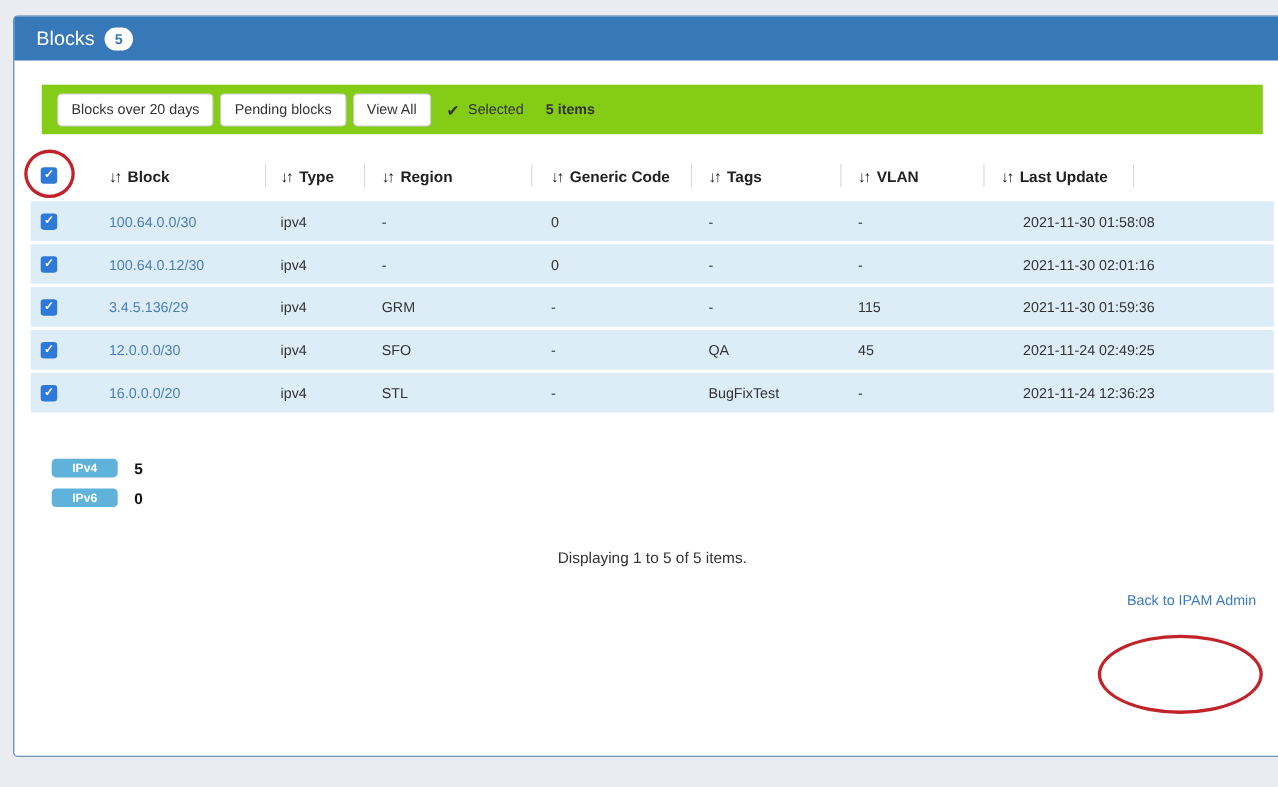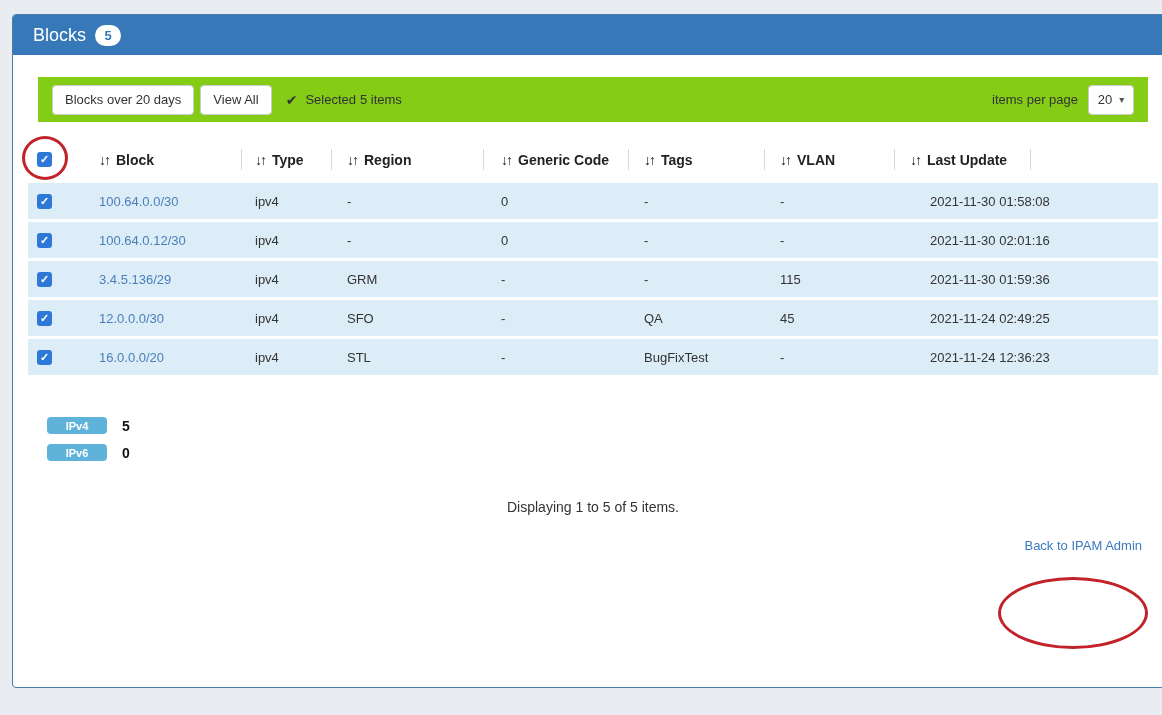--- a/index.html
+++ b/index.html
@@ -59,21 +59,21 @@
     height: 30px;
     padding: 0 12px;
     font-size: 13px;
     color: #333;
     margin-right: 6px;
     font-family: "Liberation Sans", sans-serif;
     cursor: pointer;
   }
   .selected-info { display: flex; align-items: center; margin-left: 8px; }
   .check-glyph { color: #333; font-size: 14px; margin-right: 8px; }
-  .selected-count { font-weight: normal; margin-left: 4px; }
+  .selected-count { font-weight: bold; margin-left: 20px; }
   .toolbar-right { margin-left: auto; display: flex; align-items: center; }
   .ipp-label { color: #333; font-size: 13px; margin-right: 10px; }
   .ipp-select {
     background: #ffffff;
     border: 1px solid #cccccc;
     border-radius: 4px;
     height: 30px;
     min-width: 46px;
     display: inline-flex;
     align-items: center;
@@ -221,33 +221,27 @@
 <body>
 
 <div class="panel">
   <div class="panel-header">
     <span class="panel-title">Blocks</span>
     <span class="title-badge">5</span>
   </div>
 
   <div class="toolbar">
     <button class="filter-btn">Blocks over 20 days</button>
+    <button class="filter-btn">Pending blocks</button>
     <button class="filter-btn">View All</button>
     <span class="selected-info">
       <span class="check-glyph">✔</span>
       <span>Selected</span>
       <span class="selected-count">5 items</span>
     </span>
-    <span class="toolbar-right">
-      <span class="ipp-label">items per page</span>
-      <span class="ipp-select">
-        <span>20</span>
-        <span class="caret">▾</span>
-      </span>
-    </span>
   </div>
 
   <div class="table">
     <div class="thead">
       <span class="cell c-select">
         <span class="checkbox">✓</span>
       </span>
       <span class="cell c-block">
         <span class="sort">↓↑</span>
         <span>Block</span>

